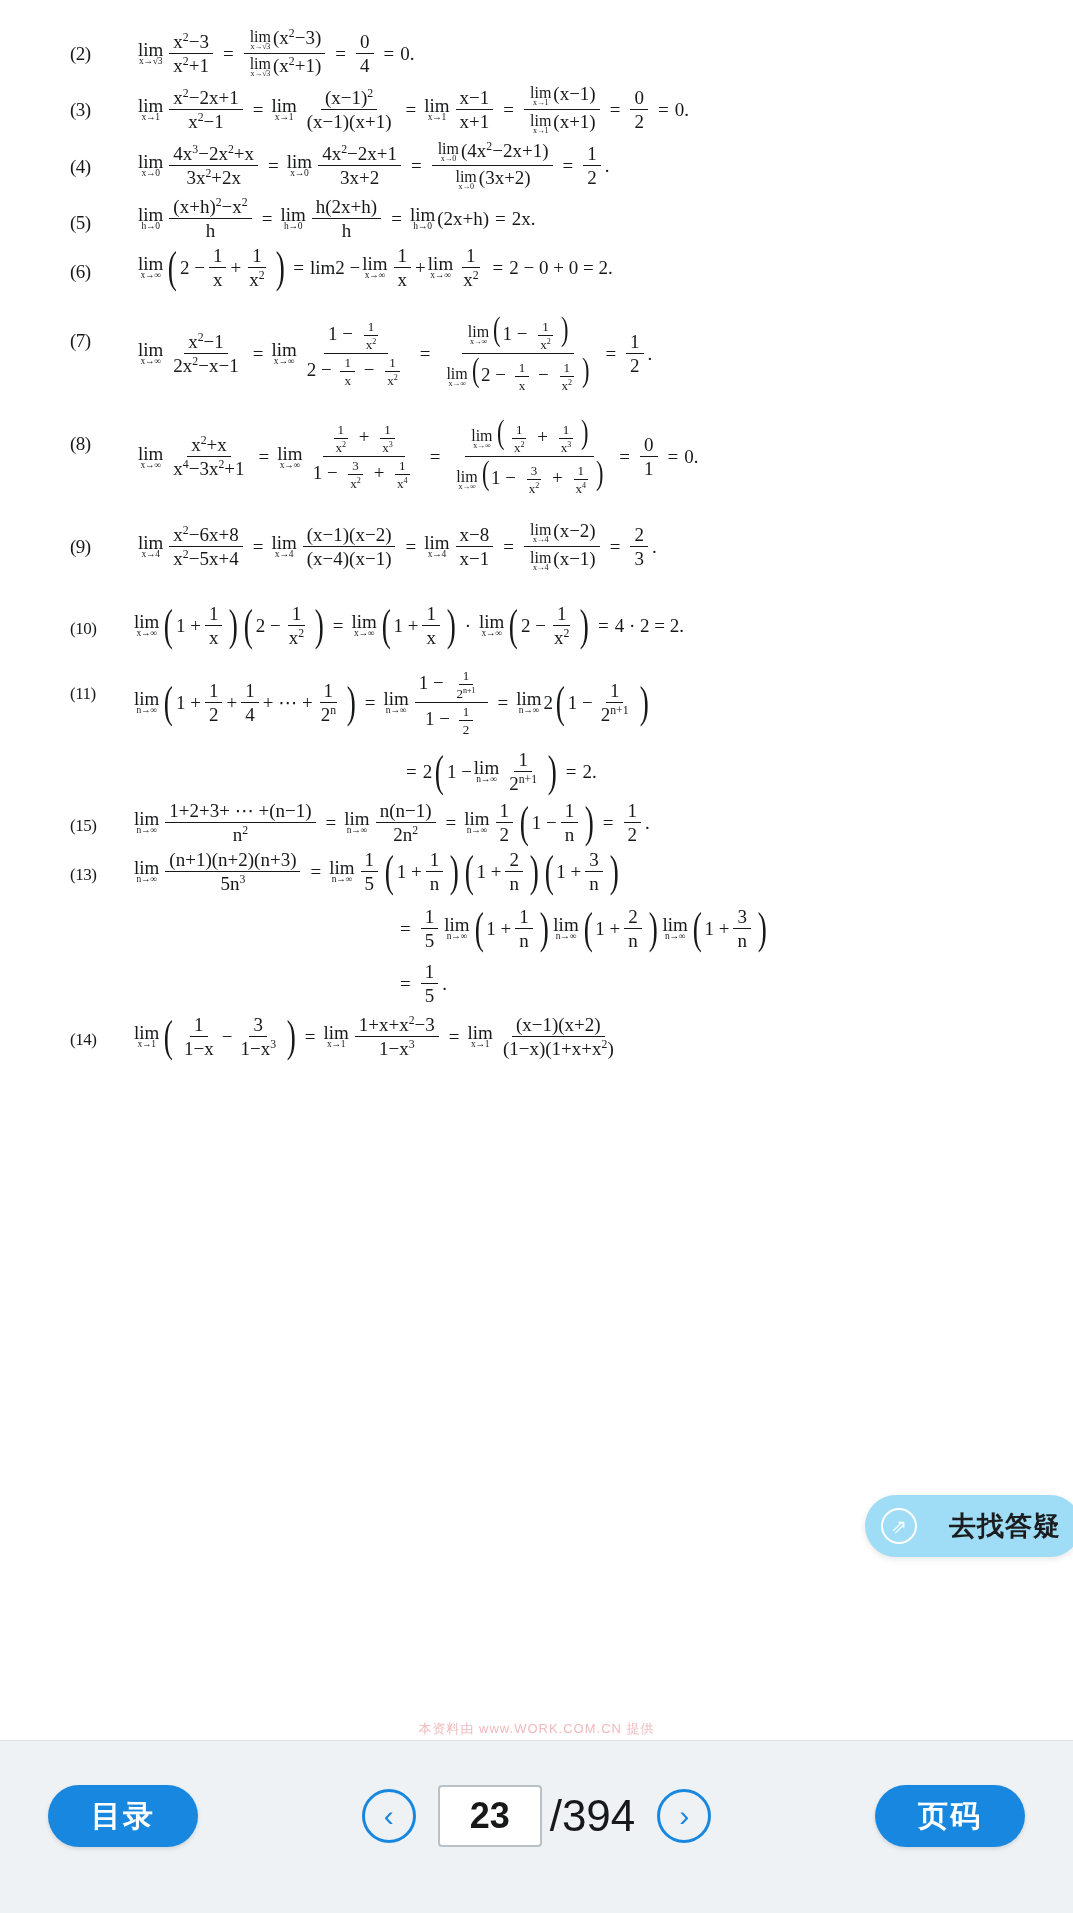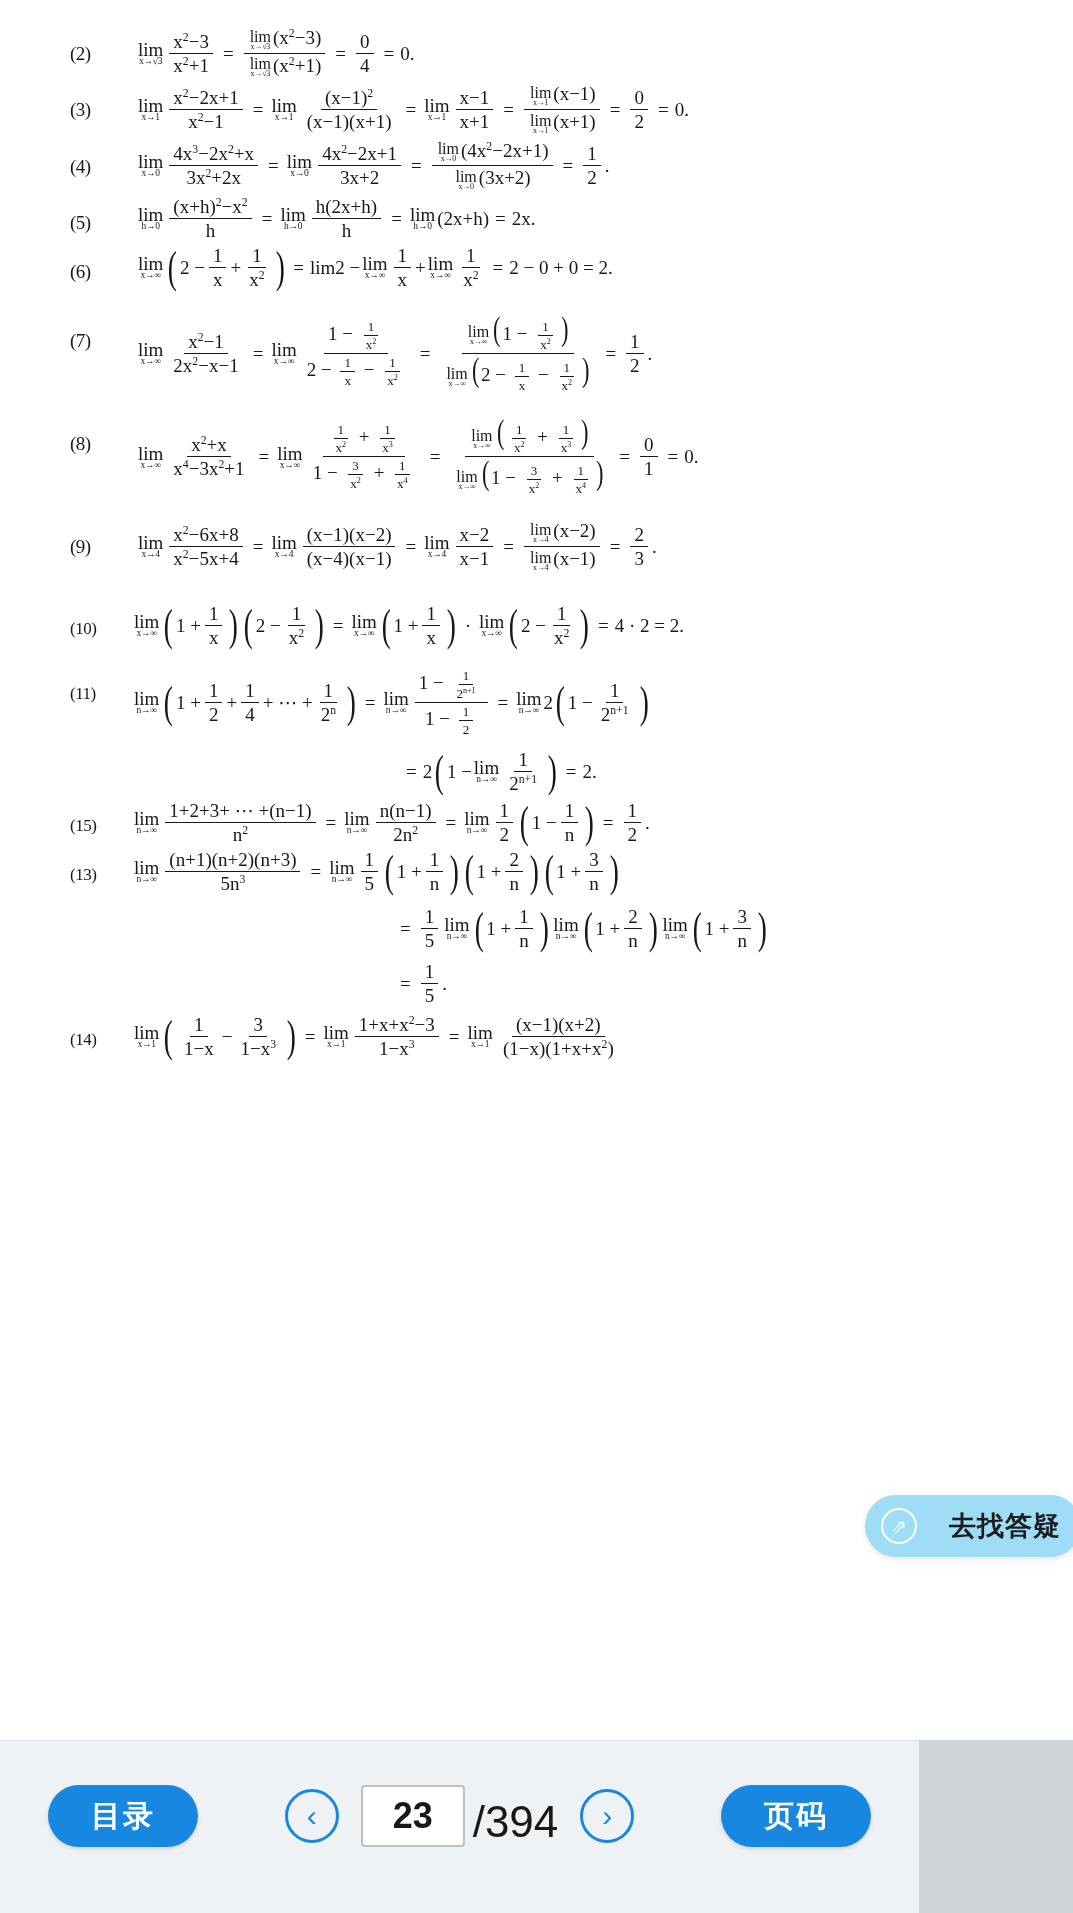--- a/index.html
+++ b/index.html
@@ -139,21 +139,21 @@
     font-size: 13px;
     color: #f0b9bd;
     letter-spacing: 1px;
   }
 
   
   #toolbar {
     position: absolute;
     left: 0;
     bottom: 0;
-    width: 919px;
+    width: 1073px;
     height: 173px;
     background: #eff2f5;
     border-top: 1px solid #dfe3e7;
     display: flex;
     align-items: center;
     justify-content: space-between;
     padding: 0 48px 22px 48px;
   }
   .pill-btn {
     width: 150px;
@@ -176,21 +176,21 @@
     border: 3px solid #1787e0;
     color: #1787e0;
     display: flex; align-items: center; justify-content: center;
     font-family: "Liberation Sans", sans-serif;
     font-size: 30px;
     line-height: 1;
     background: #eff2f5;
   }
   #page-indicator {
     display: flex;
-    align-items: flex-end;
+    align-items: center;
     gap: 8px;
   }
   #page-input {
     width: 104px;
     height: 62px;
     background: #ffffff;
     border: 2px solid #b9c0c6;
     border-radius: 4px;
     display: flex; align-items: center; justify-content: center;
     font-family: "Liberation Sans", sans-serif;
@@ -545,21 +545,21 @@
         <span class="frac">
             <span class="num">(x−1)(x−2)</span>
             <span class="den">(x−4)(x−1)</span>
           </span>
         <span class="op-eq">=</span>
         <span class="lim">
             <span class="op">lim</span>
             <span class="sub">x→4</span>
           </span>
         <span class="frac">
-            <span class="num">x−2</span>
+            <span class="num">x−8</span>
             <span class="den">x−1</span>
           </span>
         <span class="op-eq">=</span>
         <span class="frac">
             <span class="num"><span class="lim small">
                 <span class="op">lim</span>
                 <span class="sub">x→4</span>
               </span>(x−2)</span>
             <span class="den"><span class="lim small">
                 <span class="op">lim</span>
@@ -875,20 +875,21 @@
       </div>
     </div>
 
   </div>
 
   <div id="ask-btn">
     <span class="badge">⇗</span>
     <span class="label">去找答疑</span>
   </div>
 
+  <div id="watermark">本资料由 www.WORK.COM.CN 提供</div>
 </div>
 
 <div id="toolbar">
 
   <div class="pill-btn">
     <span>目录</span>
   </div>
 
   <div class="nav-group">
     <div class="circle-btn">

